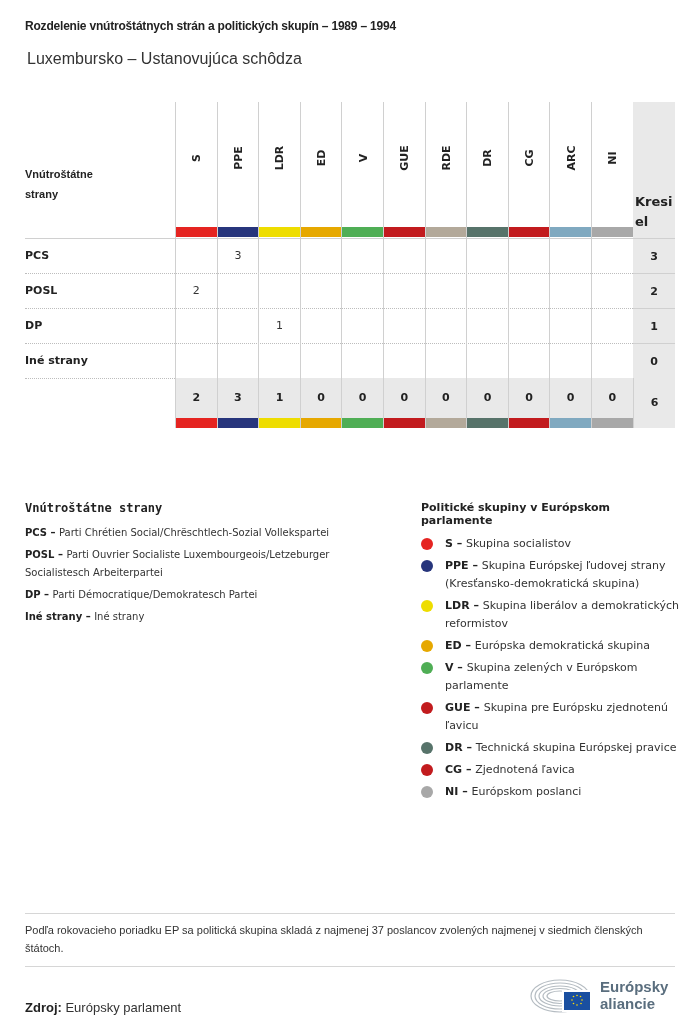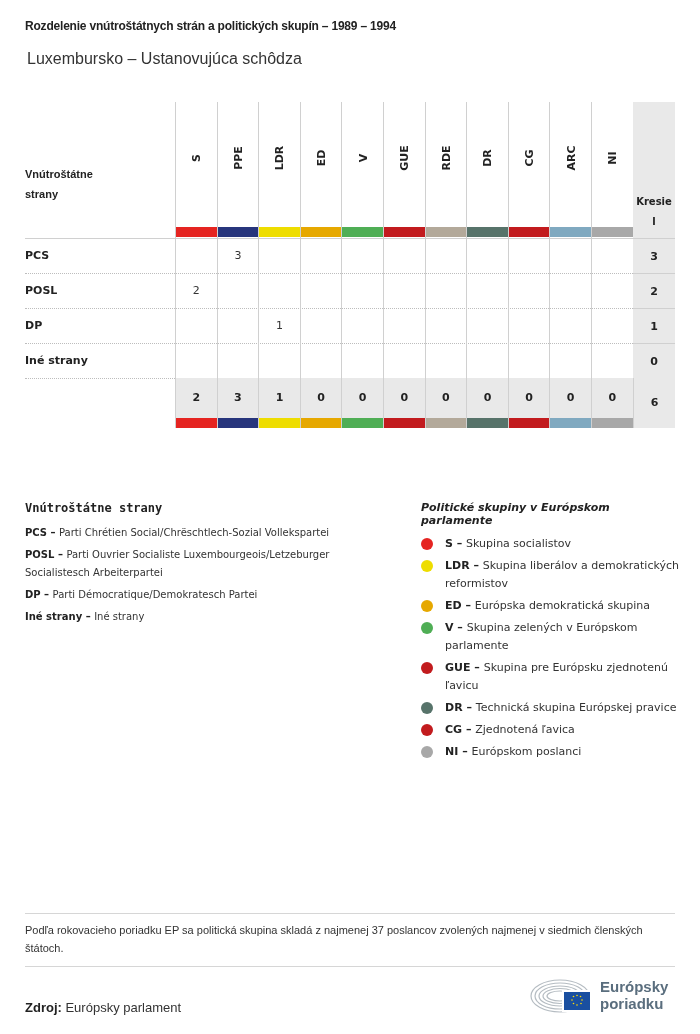--- a/index.html
+++ b/index.html
@@ -9,40 +9,40 @@
   .title { position: absolute; left: 25px; top: 19px; font-size: 12px; font-weight: bold; color: #222; letter-spacing: -0.2px; }
   .subtitle { position: absolute; left: 27px; top: 50px; font-size: 16px; color: #333; }
 
   
   .tbl { position: absolute; left: 25px; top: 102px; width: 650px; height: 326px; }
   .rowhdr-title { position: absolute; left: 0; top: 62px; width: 70px; font-size: 11px; font-weight: bold; line-height: 20px; color: #222; }
   .colhdr { position: absolute; top: 0; height: 126px; border-left: 1px solid #d0d0d0; }
   .colhdr .lbl { position: absolute; left: 50%; top: 56px; transform: translate(-50%, -50%) rotate(-90deg); font-size: 11px; font-weight: bold; white-space: nowrap; color: #222; font-family: "DejaVu Sans", sans-serif; }
   .colhdr .bar { position: absolute; left: 0; right: 0; bottom: 0; height: 10px; }
   .total-col-hdr { position: absolute; top: 0; height: 136px; left: 608px; width: 42px; background: #e9e9e9; }
-  .total-col-hdr .lbl { position: absolute; left: 0; right: 0; top: 90px; text-align: center; font-size: 10px; font-weight: bold; line-height: 20px; font-family: "DejaVu Sans", sans-serif; word-break: break-all; padding: 0 2px; }
+  .total-col-hdr .lbl { position: absolute; left: 0; right: 0; top: 90px; text-align: left; font-size: 13px; font-weight: bold; line-height: 20px; font-family: "DejaVu Sans", sans-serif; word-break: break-all; padding: 0 2px; }
   .hline { position: absolute; left: 0; width: 650px; height: 0; }
   .hline.solid { border-top: 1px solid #d0d0d0; }
   .hline.dotted { border-top: 1px dotted #bdbdbd; }
   .row-label { position: absolute; left: 0; font-size: 11px; font-weight: bold; color: #222; font-family: "DejaVu Sans", sans-serif; }
   .cell { position: absolute; height: 35px; border-left: 1px solid #d0d0d0; text-align: center; font-size: 11px; line-height: 35px; color: #333; font-family: "DejaVu Sans", sans-serif; }
   .tcell { position: absolute; left: 608px; width: 42px; height: 35px; background: #e9e9e9; text-align: center; font-size: 11px; font-weight: bold; line-height: 35px; border-top: 1px solid #d0d0d0; font-family: "DejaVu Sans", sans-serif; }
   .sumrow { position: absolute; left: 150px; top: 276px; width: 500px; height: 50px; background: #e9e9e9; }
   .scell { position: absolute; top: 276px; height: 40px; border-left: 1px solid #d0d0d0; text-align: center; font-size: 11px; font-weight: bold; line-height: 40px; font-family: "DejaVu Sans", sans-serif; }
   .sbar { position: absolute; top: 316px; height: 10px; border-left: 1px solid #d0d0d0; }
   .grand { position: absolute; left: 608px; top: 276px; width: 42px; height: 50px; text-align: center; font-size: 11px; font-weight: bold; line-height: 50px; border-left: 1px solid #d0d0d0; font-family: "DejaVu Sans", sans-serif; }
 
   
   .nat-legend { position: absolute; left: 25px; top: 501px; width: 370px; }
   .nat-legend h3 { font-family: "DejaVu Sans Mono", monospace; font-size: 12px; font-weight: bold; color: #222; margin-bottom: 9px; }
   .nat-item { font-size: 10px; line-height: 18px; color: #333; margin-bottom: 4px; font-family: "DejaVu Sans", sans-serif; }
   .nat-item b { color: #222; }
 
   .grp-legend { position: absolute; left: 421px; top: 501px; width: 260px; }
-  .grp-legend h3 { font-size: 11px; font-weight: bold; color: #222; margin-bottom: 8px; font-family: "DejaVu Sans", sans-serif; font-style: italic; }
+  .grp-legend h3 { font-size: 11px; font-weight: bold; color: #222; margin-bottom: 8px; font-family: "DejaVu Sans", sans-serif; }
   .grp-item { position: relative; padding-left: 24px; font-size: 11px; line-height: 18px; color: #333; margin-bottom: 4px; font-family: "DejaVu Sans", sans-serif; }
   .grp-item b { color: #222; }
   .grp-item .dot { position: absolute; left: 0; top: 3px; width: 12px; height: 12px; border-radius: 50%; }
 
   .note-line { position: absolute; left: 25px; width: 650px; border-top: 1px solid #d6d6d6; }
   .note { position: absolute; left: 25px; top: 921px; width: 650px; font-size: 11px; line-height: 18px; color: #333; }
   .source { position: absolute; left: 25px; top: 1000px; font-size: 13px; color: #333; }
   .source b { color: #222; text-align: center; }
 
   .logo { position: absolute; left: 530px; top: 976px; width: 150px; height: 40px; }
@@ -193,20 +193,21 @@
       <div class="nat-item"><b>POSL</b><b> – </b><span>Parti Ouvrier Socialiste Luxembourgeois/Letzeburger Socialistesch Arbeiterpartei</span></div>
       <div class="nat-item"><b>DP</b><b> – </b><span>Parti Démocratique/Demokratesch Partei</span></div>
       <div class="nat-item"><b>Iné strany</b><b> – </b><span>Iné strany</span></div>
     </div>
 </div>
 
 <div class="grp-legend">
   <h3>Politické skupiny v Európskom parlamente</h3>
   <div id="grp-items">
       <div class="grp-item"><span class="dot" style="background:#e52421"></span><b>S</b><b> – </b><span>Skupina socialistov</span></div>
+      <div class="grp-item"><span class="dot" style="background:#27357c"></span><b>PPE</b><b> – </b><span>Skupina Európskej ľudovej strany (Kresťansko-demokratická skupina)</span></div>
       <div class="grp-item"><span class="dot" style="background:#eedd00"></span><b>LDR</b><b> – </b><span>Skupina liberálov a demokratických reformistov</span></div>
       <div class="grp-item"><span class="dot" style="background:#e6a800"></span><b>ED</b><b> – </b><span>Európska demokratická skupina</span></div>
       <div class="grp-item"><span class="dot" style="background:#4fae55"></span><b>V</b><b> – </b><span>Skupina zelených v Európskom parlamente</span></div>
       <div class="grp-item"><span class="dot" style="background:#c21b1e"></span><b>GUE</b><b> – </b><span>Skupina pre Európsku zjednotenú ľavicu</span></div>
       <div class="grp-item"><span class="dot" style="background:#57736a"></span><b>DR</b><b> – </b><span>Technická skupina Európskej pravice</span></div>
       <div class="grp-item"><span class="dot" style="background:#c21b1e"></span><b>CG</b><b> – </b><span>Zjednotená ľavica</span></div>
       <div class="grp-item"><span class="dot" style="background:#a8a8a8"></span><b>NI</b><b> – </b><span>Európskom poslanci</span></div>
     </div>
 </div>
 
@@ -236,15 +237,15 @@
         <circle cx="52" cy="24" r="0.8"></circle>
       <circle cx="51" cy="27.5" r="0.8"></circle>
         <circle cx="47" cy="29" r="0.8"></circle>
         <circle cx="43.5" cy="27.5" r="0.8"></circle>
       <circle cx="42" cy="24" r="0.8"></circle>
         <circle cx="43.5" cy="20.5" r="0.8"></circle>
     </g>
   </svg>
   <div class="logo-text">
     <div>Európsky</div>
-    <div>poriadku</div>
+    <div>aliancie</div>
   </div>
 </div>
 
 </body></html>

